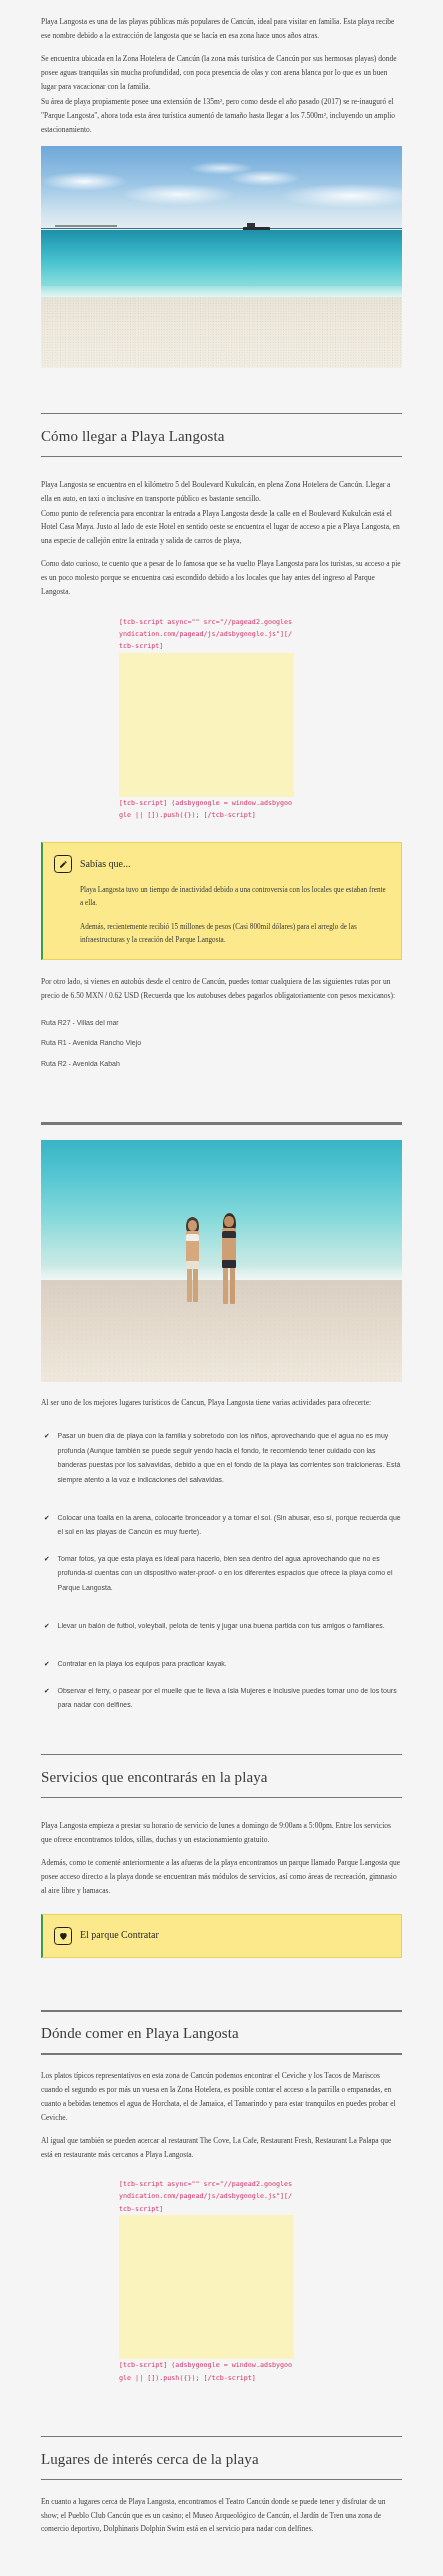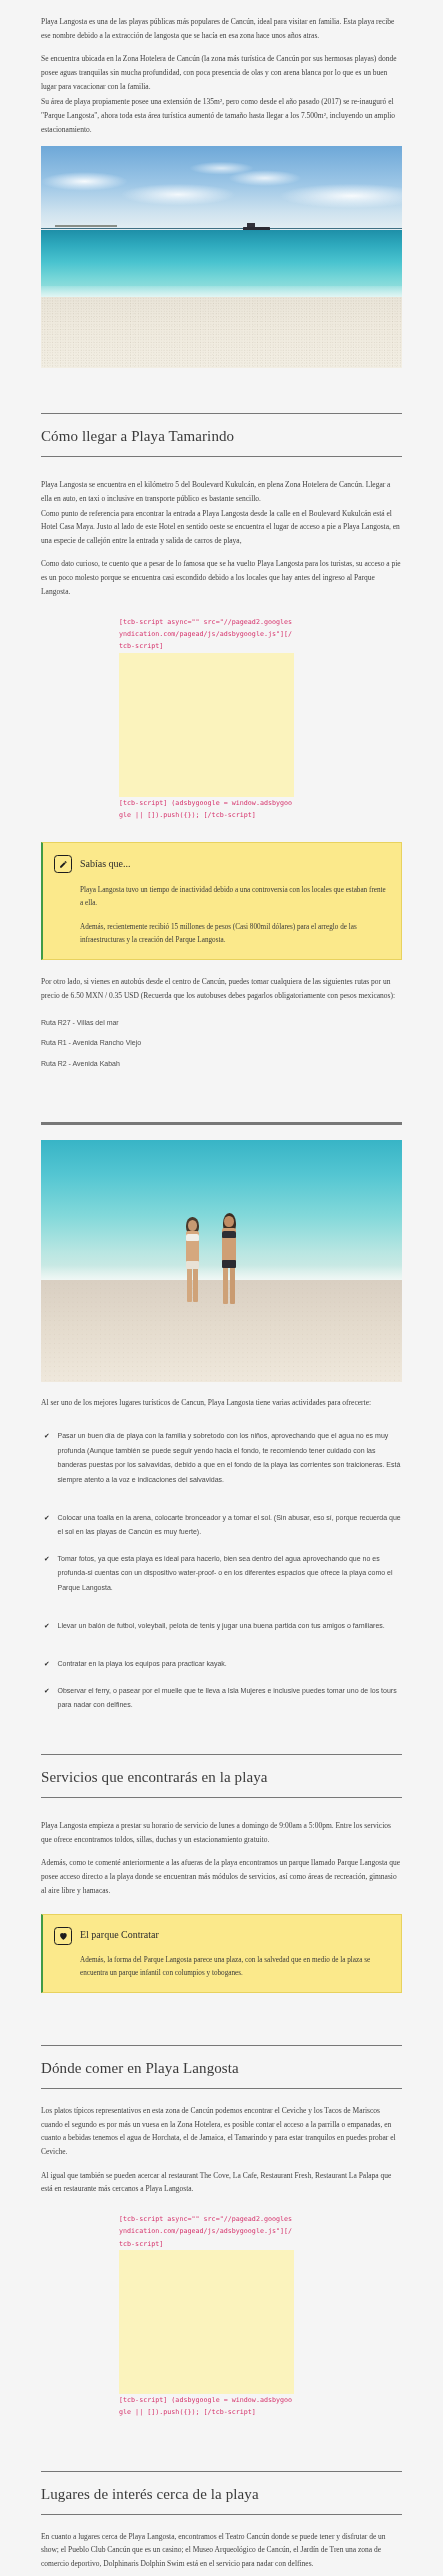--- a/index.html
+++ b/index.html
@@ -247,21 +247,21 @@
       <div class="surf"></div>
       <div class="sand"></div>
       <div class="grain"></div>
     </div>
   </div>
 
   <div class="spacer-56"></div>
 
   <div class="wrap">
     <hr class="rule">
-    <h2 class="section-title">Cómo llegar a Playa Tamarindo</h2>
+    <h2 class="section-title">Cómo llegar a Playa Langosta</h2>
     <hr class="rule">
     <div class="spacer-40"></div>
 
     <p class="body-text tight">Playa Langosta se encuentra en el kilómetro 5 del Boulevard Kukulcán, en plena Zona Hotelera de Cancún. Llegar a ella en auto, en taxi o inclusive en transporte público es bastante sencillo.</p>
     <p class="body-text">Como punto de referencia para encontrar la entrada a Playa Langosta desde la calle en el Boulevard Kukulcán está el Hotel Casa Maya. Justo al lado de este Hotel en sentido oeste se encuentra el lugar de acceso a pie a Playa Langosta, en una especie de callejón entre la entrada y salida de carros de playa,</p>
     <p class="body-text">Como dato curioso, te cuento que a pesar de lo famosa que se ha vuelto Playa Langosta para los turistas, su acceso a pie es un poco molesto porque se encuentra casi escondido debido a los locales que hay antes del ingreso al Parque Langosta.</p>
 
     <div class="spacer-14"></div>
     <div class="code-block">[tcb-script async="" src="//pagead2.googlesyndication.com/pagead/js/adsbygoogle.js"][/tcb-script]</div>
     <div class="ad-slot"></div>
@@ -275,21 +275,21 @@
         </svg>
       </div>
       <div class="c-body">
         <p class="c-title">Sabías que...</p>
         <p class="c-para first">Playa Langosta tuvo un tiempo de inactividad debido a una controversia con los locales que estaban frente a ella.</p>
         <p class="c-para">Además, recientemente recibió 15 millones de pesos (Casi 800mil dólares) para el arreglo de las infraestructuras y la creación del Parque Langosta.</p>
       </div>
     </div>
 
     <div class="spacer-28"></div>
-    <p class="body-text">Por otro lado, si vienes en autobús desde el centro de Cancún, puedes tomar cualquiera de las siguientes rutas por un precio de 6.50 MXN / 0.35 USD (Recuerda que los autobuses debes pagarlos obligatoriamente con pesos mexicanos):</p>
+    <p class="body-text">Por otro lado, si vienes en autobús desde el centro de Cancún, puedes tomar cualquiera de las siguientes rutas por un precio de 6.50 MXN / 0.62 USD (Recuerda que los autobuses debes pagarlos obligatoriamente con pesos mexicanos):</p>
     <div class="spacer-8"></div>
     <p class="route">Ruta R27 - Villas del mar</p>
     <p class="route">Ruta R1 - Avenida Rancho Viejo</p>
     <p class="route">Ruta R2 - Avenida Kabah</p>
   </div>
 
   <div class="spacer-70"></div>
 
   <div class="wrap">
     <hr class="rule">
@@ -348,21 +348,20 @@
     <div class="spacer-14"></div>
 
     <div class="callout green">
       <div class="badge">
         <svg width="8.8" height="8.2" viewBox="0 0 24 22" aria-hidden="true">
           <path d="M12 21s-9-5.7-9-12.3C3 5 5.5 2.6 8.6 2.6c1.9 0 3.2 1 3.4 1.6.2-.6 1.5-1.6 3.4-1.6C18.5 2.6 21 5 21 8.7 21 15.3 12 21 12 21z" fill="#1d1d1d"></path>
         </svg>
       </div>
       <div class="c-body">
         <p class="c-title">El parque Contratar</p>
-        <p class="c-para">Además, la forma del Parque Langosta parece una plaza, con la salvedad que en medio de la plaza se encuentra un parque infantil con columpios y toboganes.</p>
       </div>
     </div>
   </div>
 
   <div class="spacer-70"></div>
 
   <div class="wrap">
     <hr class="rule">
     <h2 class="section-title">Dónde comer en Playa Langosta</h2>
     <hr class="rule">

